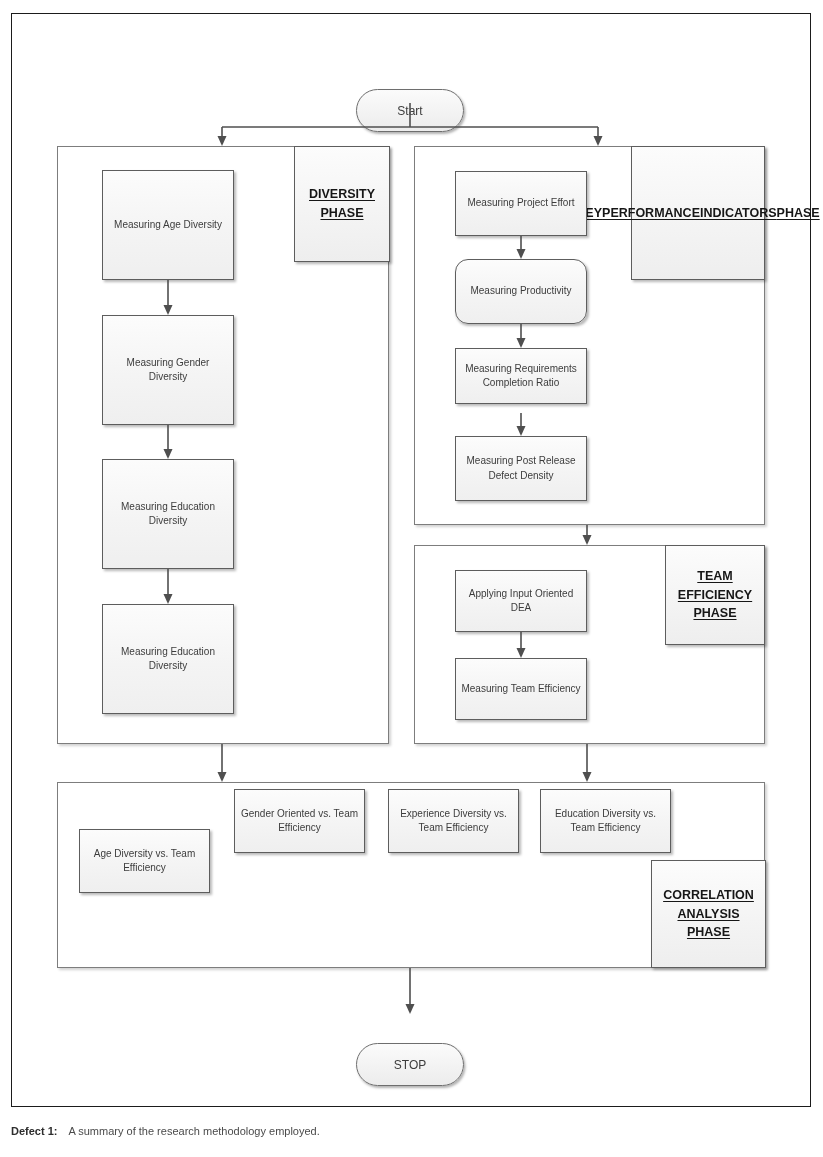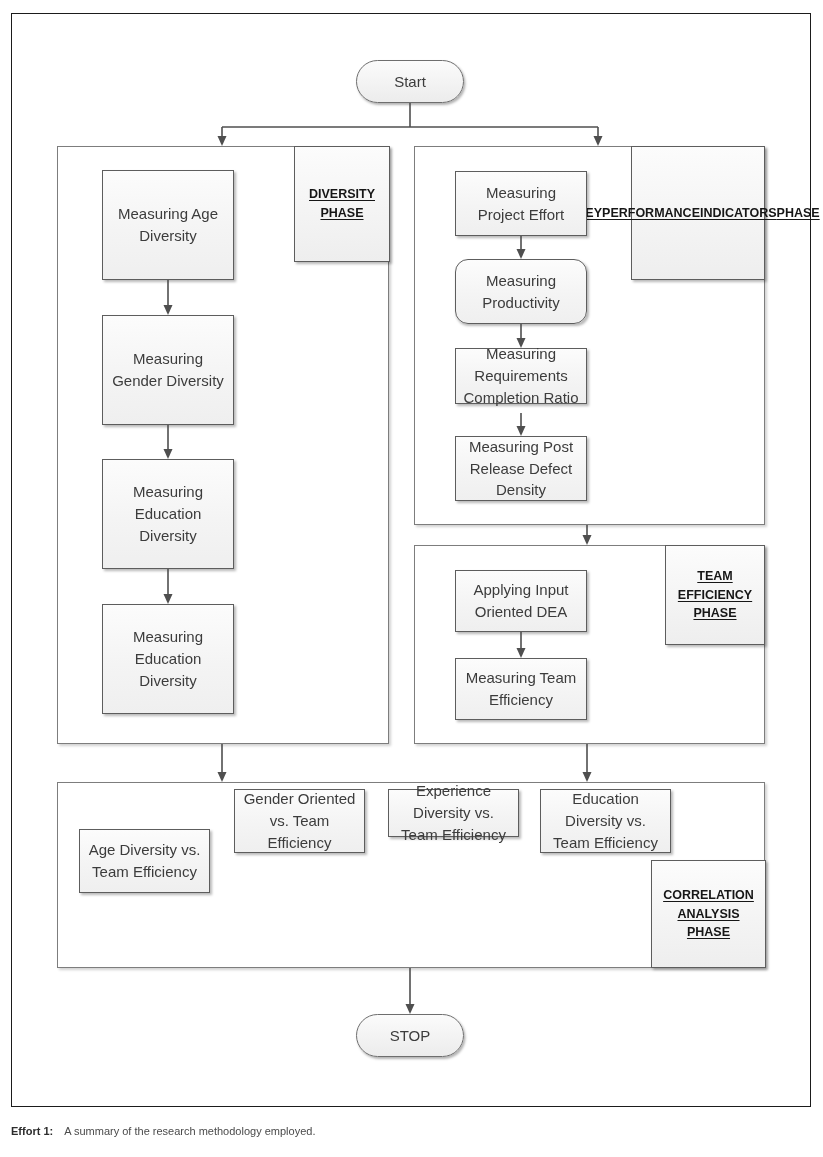--- a/index.html
+++ b/index.html
@@ -40,23 +40,24 @@
   
   .terminator {
     position: absolute;
     border: 1px solid #6e6e6e;
     border-radius: 26px;
     background: linear-gradient(to bottom, #fbfbfb 0%, #f2f2f2 60%, #ececec 100%);
     box-shadow: 1.5px 2px 2.5px rgba(0,0,0,0.30);
     display: flex;
     align-items: center;
     justify-content: center;
-    font-size: 15px;
+    font-size: 12px;
     color: #3c3c3c;
     box-sizing: border-box;
+    margin-top: 29px;
   }
 
   
   .phase-container {
     position: absolute;
     border: 1px solid #7d7d7d;
     background: #ffffff;
     box-shadow: 1.5px 2px 2.5px rgba(0,0,0,0.18);
     box-sizing: border-box;
   }
@@ -64,21 +65,21 @@
   
   .process-box {
     position: absolute;
     border: 1px solid #5d5d5d;
     background: linear-gradient(to bottom, #fcfcfc 0%, #f4f4f4 55%, #efefef 100%);
     box-shadow: 1.5px 2px 2.5px rgba(0,0,0,0.28);
     display: flex;
     align-items: center;
     justify-content: center;
     text-align: center;
-    font-size: 15px;
+    font-size: 10px;
     line-height: 1.45;
     color: #3c3c3c;
     padding: 2px 5px;
     box-sizing: border-box;
   }
 
   
   .phase-label {
     position: absolute;
     border: 1px solid #5d5d5d;
@@ -190,21 +191,21 @@
   <div class="phase-label" style="left:651px; top:860px; width:115px; height:108px; flex-direction:column;">
     <span>CORRELATION</span>
     <span>ANALYSIS</span>
     <span>PHASE</span>
   </div>
 
   <div class="process-box" style="left:79px; top:789px; width:131px; height:64px;margin-top:40px;">Age Diversity vs. Team Efficiency</div>
 
   <div class="process-box" style="left:234px; top:789px; width:131px; height:64px;">Gender Oriented vs. Team Efficiency</div>
 
-  <div class="process-box" style="left:388px; top:789px; width:131px; height:48px;">Experience Diversity vs. Team Efficiency</div>
+  <div class="process-box" style="left:388px; top:789px; width:131px; height:64px;">Experience Diversity vs. Team Efficiency</div>
 
   <div class="process-box" style="left:540px; top:789px; width:131px; height:64px;">Education Diversity vs. Team Efficiency</div>
 
   <div class="terminator" style="left:356px; top:1014px; width:108px; height:43px;">STOP</div>
 
   <svg id="connectors" viewBox="0 0 823 1110" xmlns="http://www.w3.org/2000/svg">
 
     <g>
       <line x1="410" y1="103" x2="410" y2="127"></line>
       <line x1="222" y1="127" x2="598" y2="127"></line>
@@ -262,14 +263,14 @@
 
     <g>
       <line x1="410" y1="968" x2="410" y2="1006"></line>
       <polygon points="410,1014 405.5,1004 414.5,1004"></polygon>
     </g>
   </svg>
 
 </div>
 
 <div id="caption">
-  <span class="cap-label">Effort 1:</span><span>A summary of the research methodology employed.</span>
+  <span class="cap-label">Defect 1:</span><span>A summary of the research methodology employed.</span>
 </div>
 
 </body></html>

